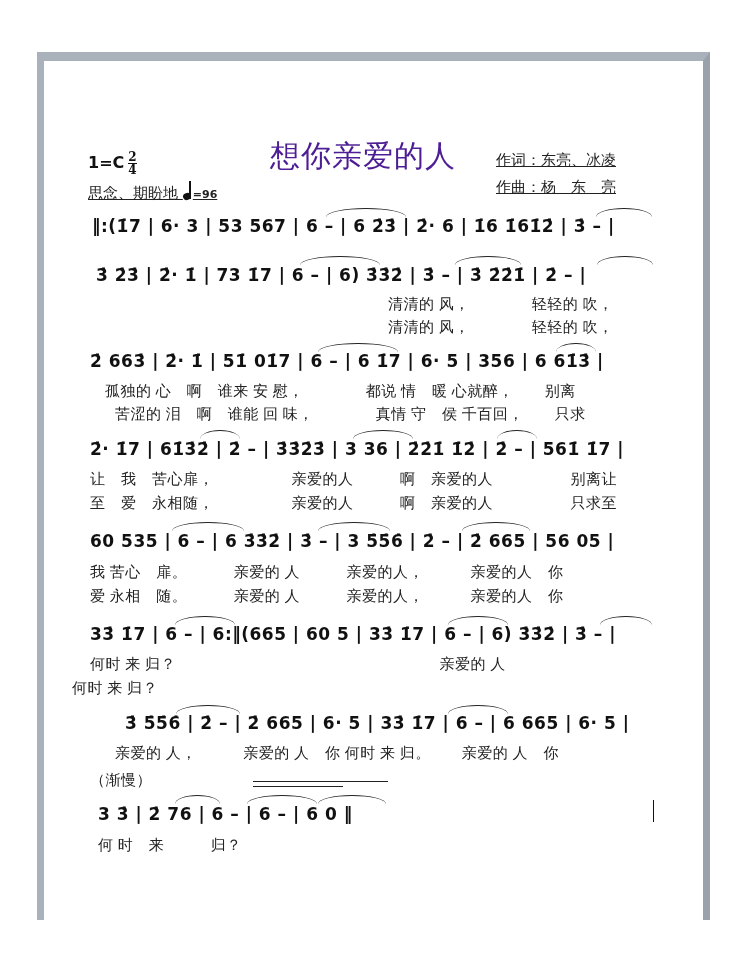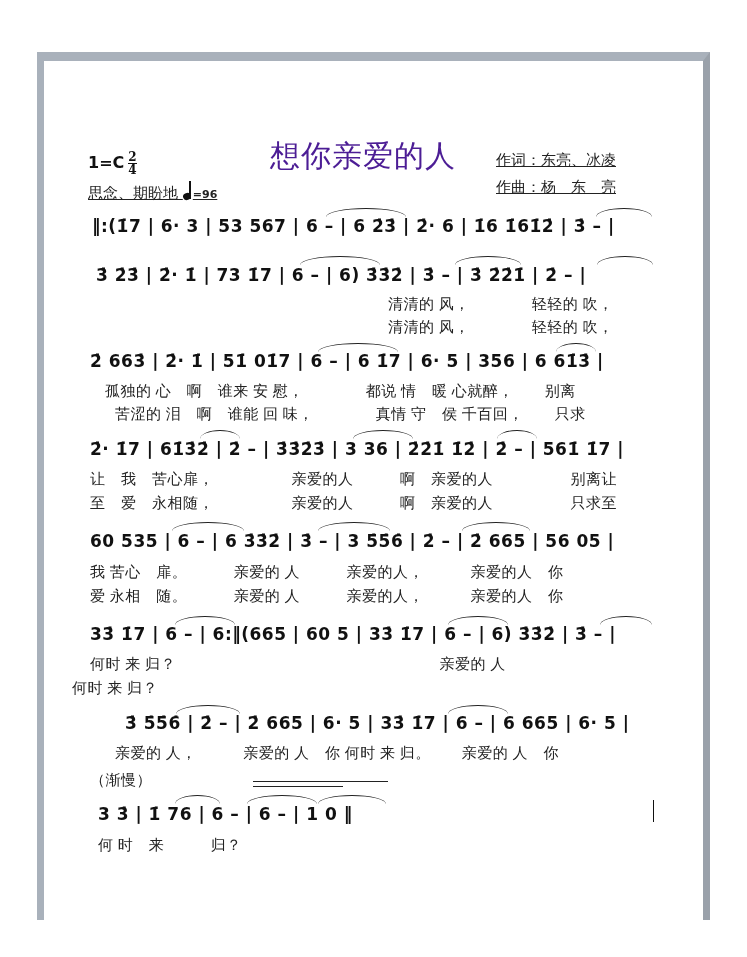--- a/index.html
+++ b/index.html
@@ -83,18 +83,18 @@
 <div class="abs lyric" style="left:72px; top:679px;">何时 来 归？</div>
 
 <div class="abs notes" style="left:90px; top:713px;margin-left:35px;">3̇  5̇5̇6̇ | 2̇  – | 2̇  665 | 6·  5 | 33̇  1̇7 | 6  – | 6  665 | 6·  5 |</div>
 <div class="slur" style="left:176px; top:705px; width:64px;"></div>
 <div class="slur" style="left:448px; top:705px; width:60px;"></div>
 <div class="abs lyric" style="left:115px; top:744px;">亲爱的 人，　　　亲爱的 人　你 何时 来 归。　　亲爱的 人　你</div>
 
 <div class="abs lyric" style="left:90px; top:771px;">（渐慢）</div>
 <div class="hairpin" style="left:253px; top:781px; width:135px;"></div>
 <div class="hairpin" style="left:253px; top:786px; width:90px;"></div>
-<div class="abs notes" style="left:98px; top:804px;">3  3̇ | 1̇  76 | 6  – | 6  – | 1  0 ‖</div>
+<div class="abs notes" style="left:98px; top:804px;">3  3̇ | 2̇  76 | 6  – | 6  – | 6  0 ‖</div>
 <div class="slur" style="left:175px; top:795px; width:45px;"></div>
 <div class="slur" style="left:247px; top:795px; width:70px;"></div>
 <div class="slur" style="left:318px; top:795px; width:68px;"></div>
 <div class="barline" style="left:653px; top:800px; height:22px;"></div>
 <div class="abs lyric" style="left:98px; top:836px;">何 时　来　　　归？</div>
 
 </body></html>

